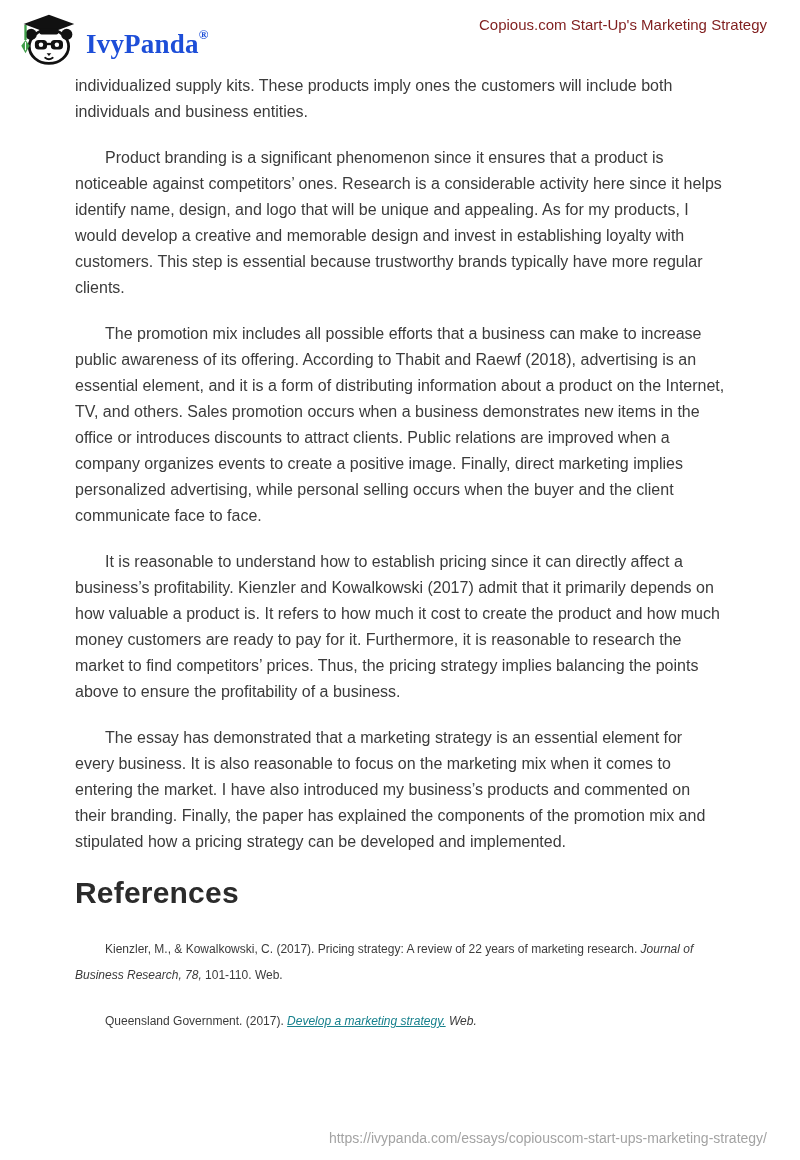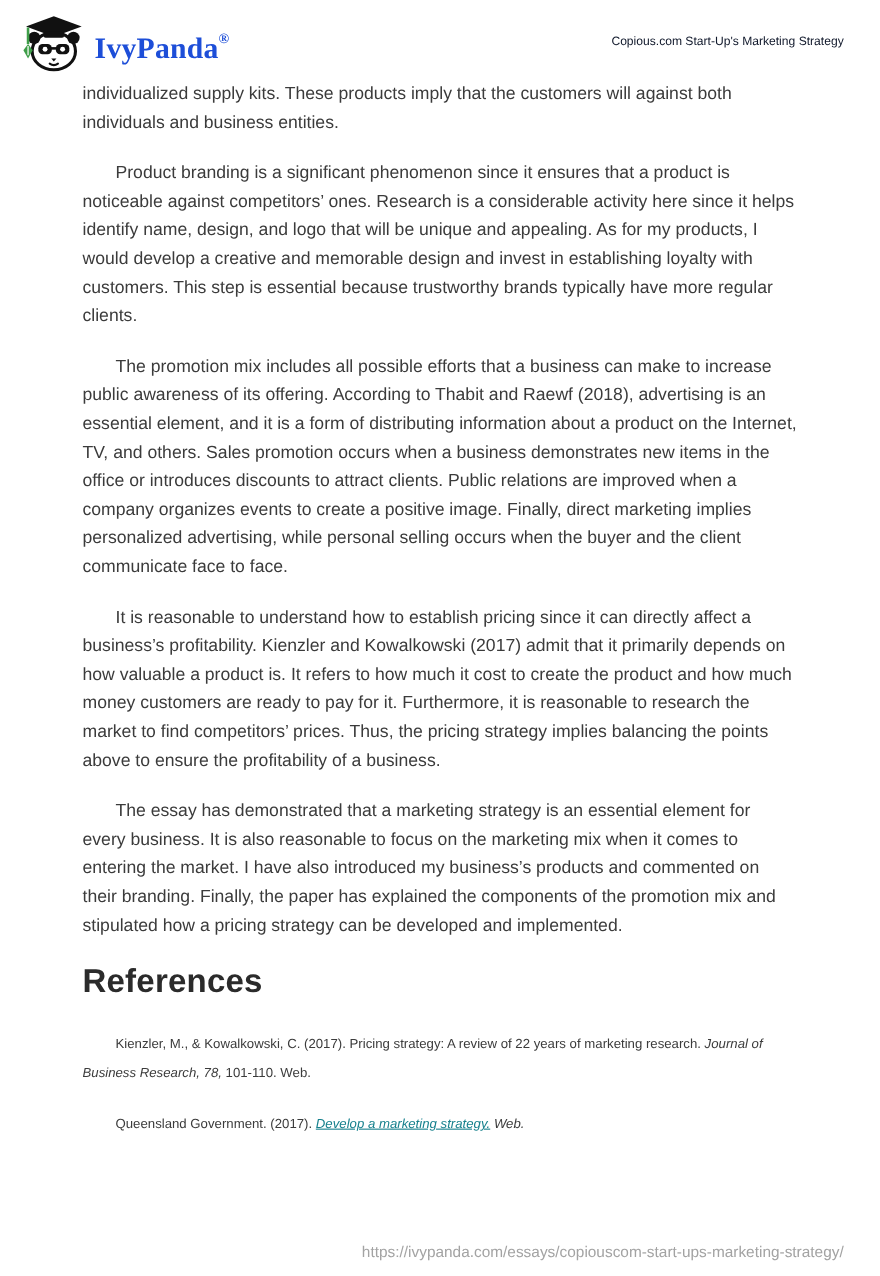--- a/index.html
+++ b/index.html
@@ -27,23 +27,23 @@
   .brand-name {
     font-family: "Liberation Serif", serif;
     font-weight: bold;
     font-size: 27px;
     color: #1d4ed8;
     letter-spacing: 0.2px;
     line-height: 54px;
   }
   .brand-name sup { font-size: 13px; vertical-align: 14px; }
   .doc-title {
-    font-size: 11px;
-    color: #0f172a;
-    margin-top: 24px;
+    font-size: 15px;
+    color: #7f1d1d;
+    margin-top: 8px;
     text-align: right;
   }
   
   .article {
     position: absolute;
     top: 73px; left: 75px;
     width: 650px;
   }
   .para {
     font-size: 16px;
@@ -112,21 +112,21 @@
         <path d="M8 12 v16" stroke="#3f9e49" stroke-width="2.5" fill="none"></path>
         <path d="M8 28 l-4.5 6 l4.5 8 l4.5-8 z" fill="#3f9e49"></path>
         <path d="M8 30 v9" stroke="#ffffff" stroke-width="1.2" fill="none"></path>
       </svg>
       <span class="brand-name"><span>IvyPanda</span><sup>®</sup></span>
     </div>
     <div class="doc-title">Copious.com Start-Up's Marketing Strategy</div>
   </div>
 
   <div class="article">
-    <p class="para no-indent">individualized supply kits. These products imply that the customers will against both individuals and business entities.</p>
+    <p class="para no-indent">individualized supply kits. These products imply ones the customers will include both individuals and business entities.</p>
     <p class="para">Product branding is a significant phenomenon since it ensures that a product is noticeable against competitors’ ones. Research is a considerable activity here since it helps identify name, design, and logo that will be unique and appealing. As for my products, I would develop a creative and memorable design and invest in establishing loyalty with customers. This step is essential because trustworthy brands typically have more regular clients.</p>
     <p class="para">The promotion mix includes all possible efforts that a business can make to increase public awareness of its offering. According to Thabit and Raewf (2018), advertising is an essential element, and it is a form of distributing information about a product on the Internet, TV, and others. Sales promotion occurs when a business demonstrates new items in the office or introduces discounts to attract clients. Public relations are improved when a company organizes events to create a positive image. Finally, direct marketing implies personalized advertising, while personal selling occurs when the buyer and the client communicate face to face.</p>
     <p class="para">It is reasonable to understand how to establish pricing since it can directly affect a business’s profitability. Kienzler and Kowalkowski (2017) admit that it primarily depends on how valuable a product is. It refers to how much it cost to create the product and how much money customers are ready to pay for it. Furthermore, it is reasonable to research the market to find competitors’ prices. Thus, the pricing strategy implies balancing the points above to ensure the profitability of a business.</p>
     <p class="para">The essay has demonstrated that a marketing strategy is an essential element for every business. It is also reasonable to focus on the marketing mix when it comes to entering the market. I have also introduced my business’s products and commented on their branding. Finally, the paper has explained the components of the promotion mix and stipulated how a pricing strategy can be developed and implemented.</p>
 
     <h2 class="refs-heading">References</h2>
 
     <p class="ref">
       <span>Kienzler, M., &amp; Kowalkowski, C. (2017). Pricing strategy: A review of 22 years of marketing research. </span><span class="s-italic">Journal of Business Research, 78,</span><span> 101-110. Web.</span>
     </p>

